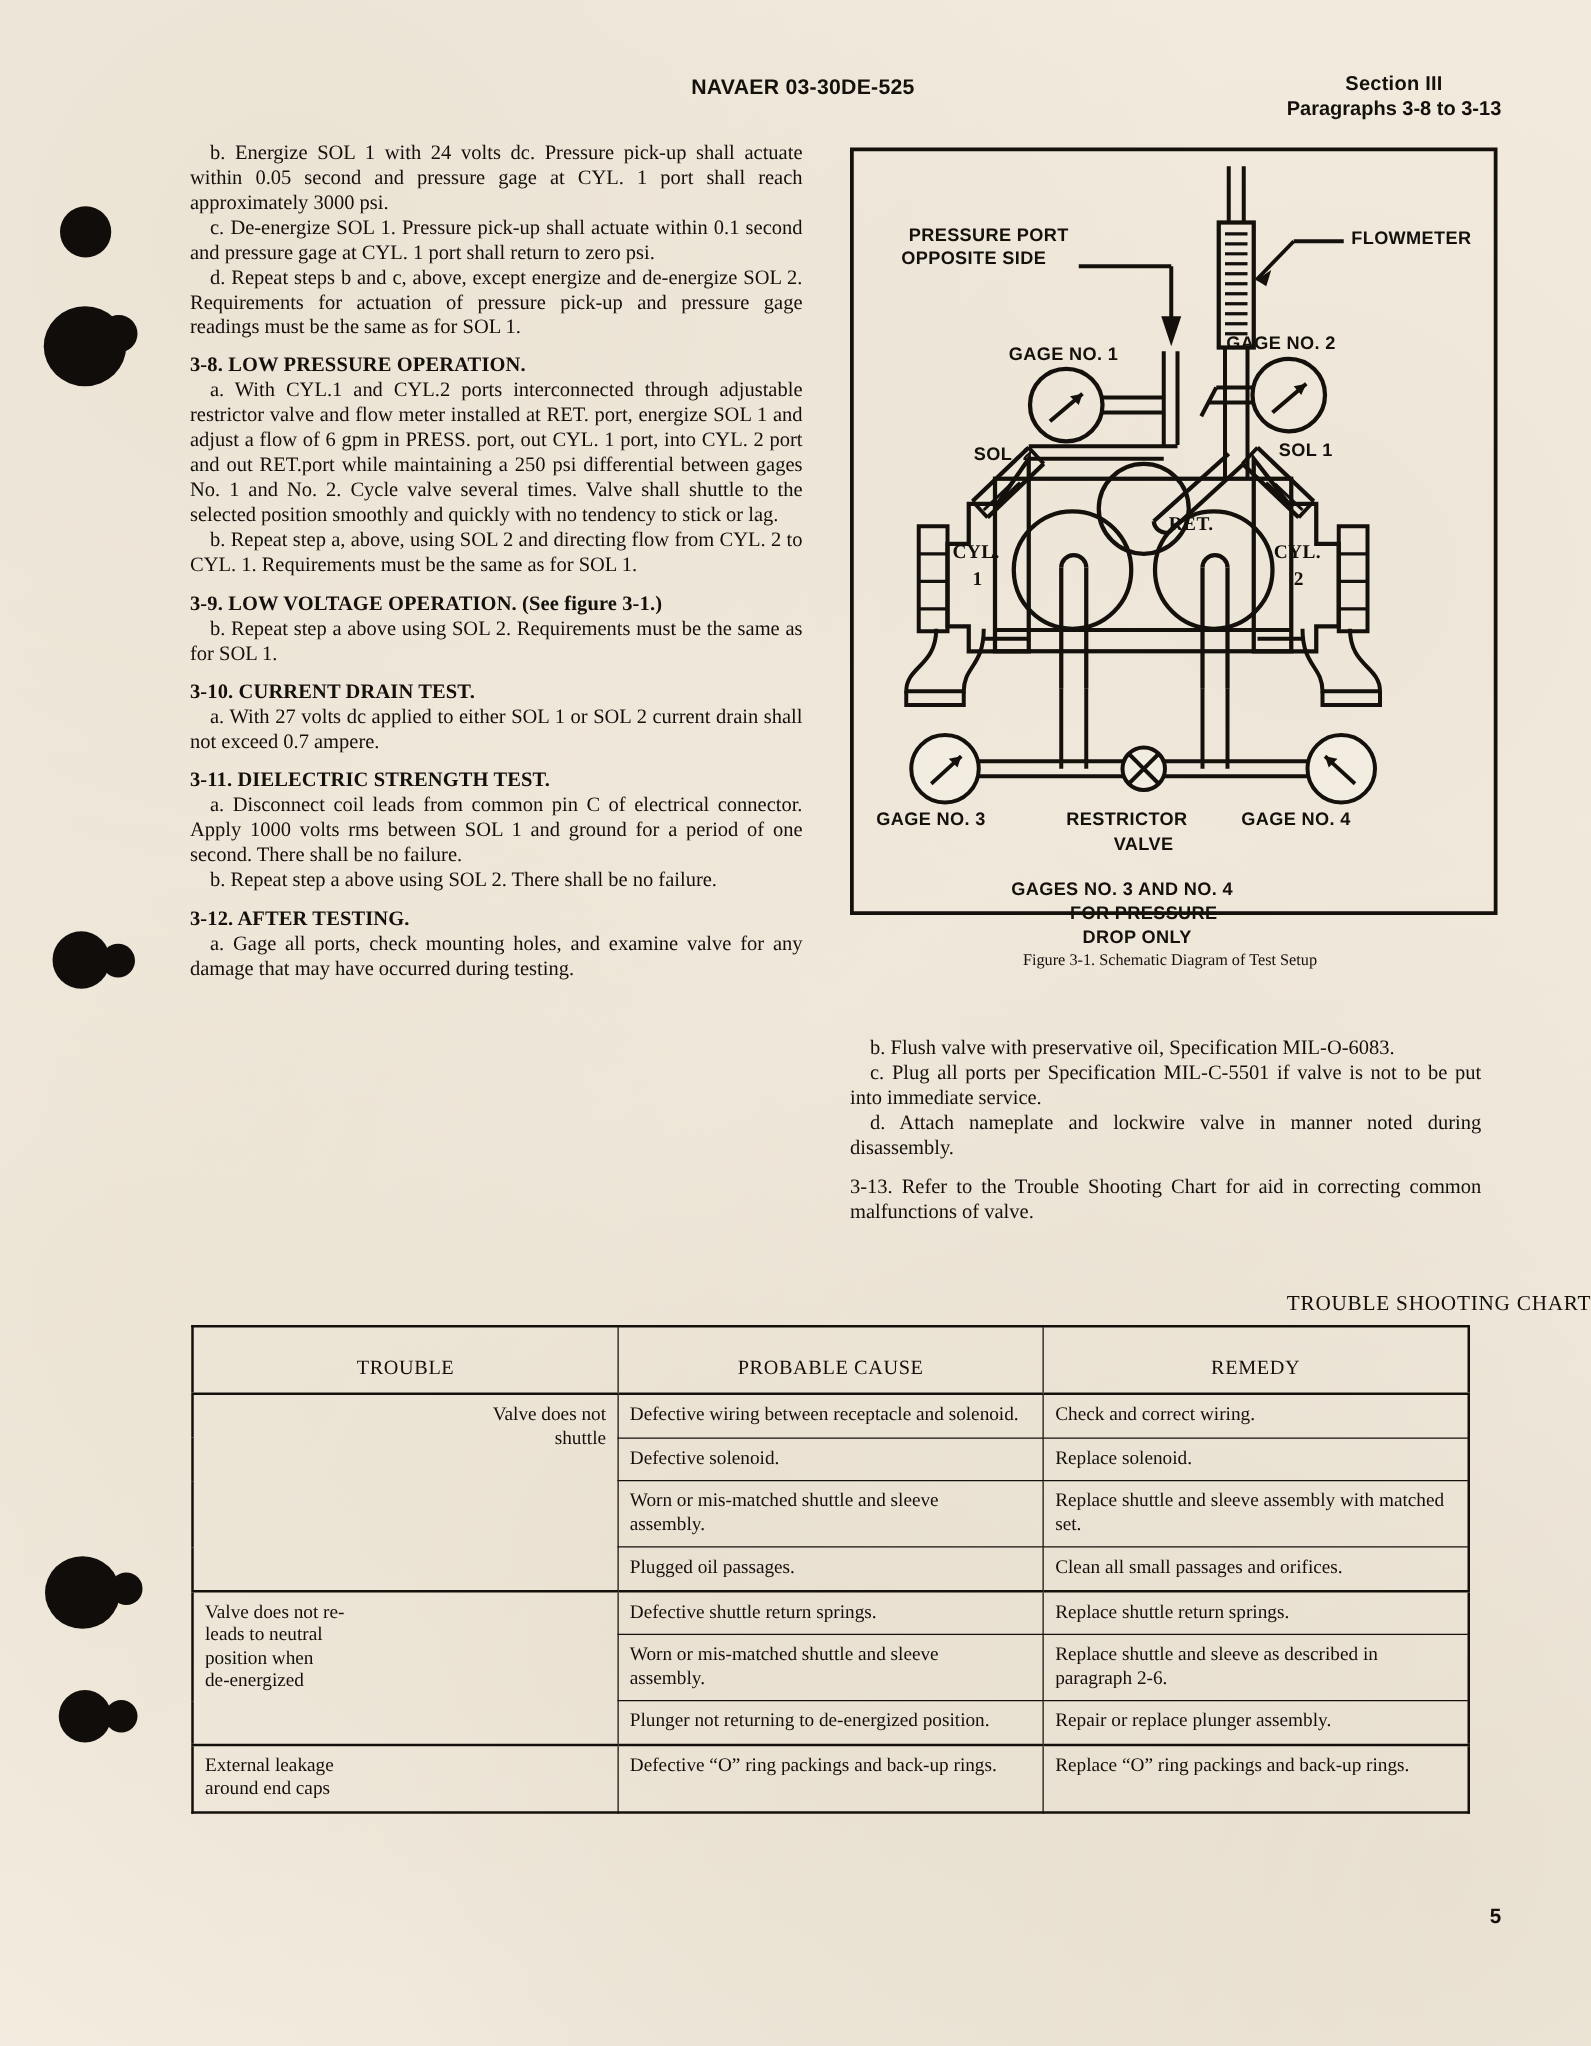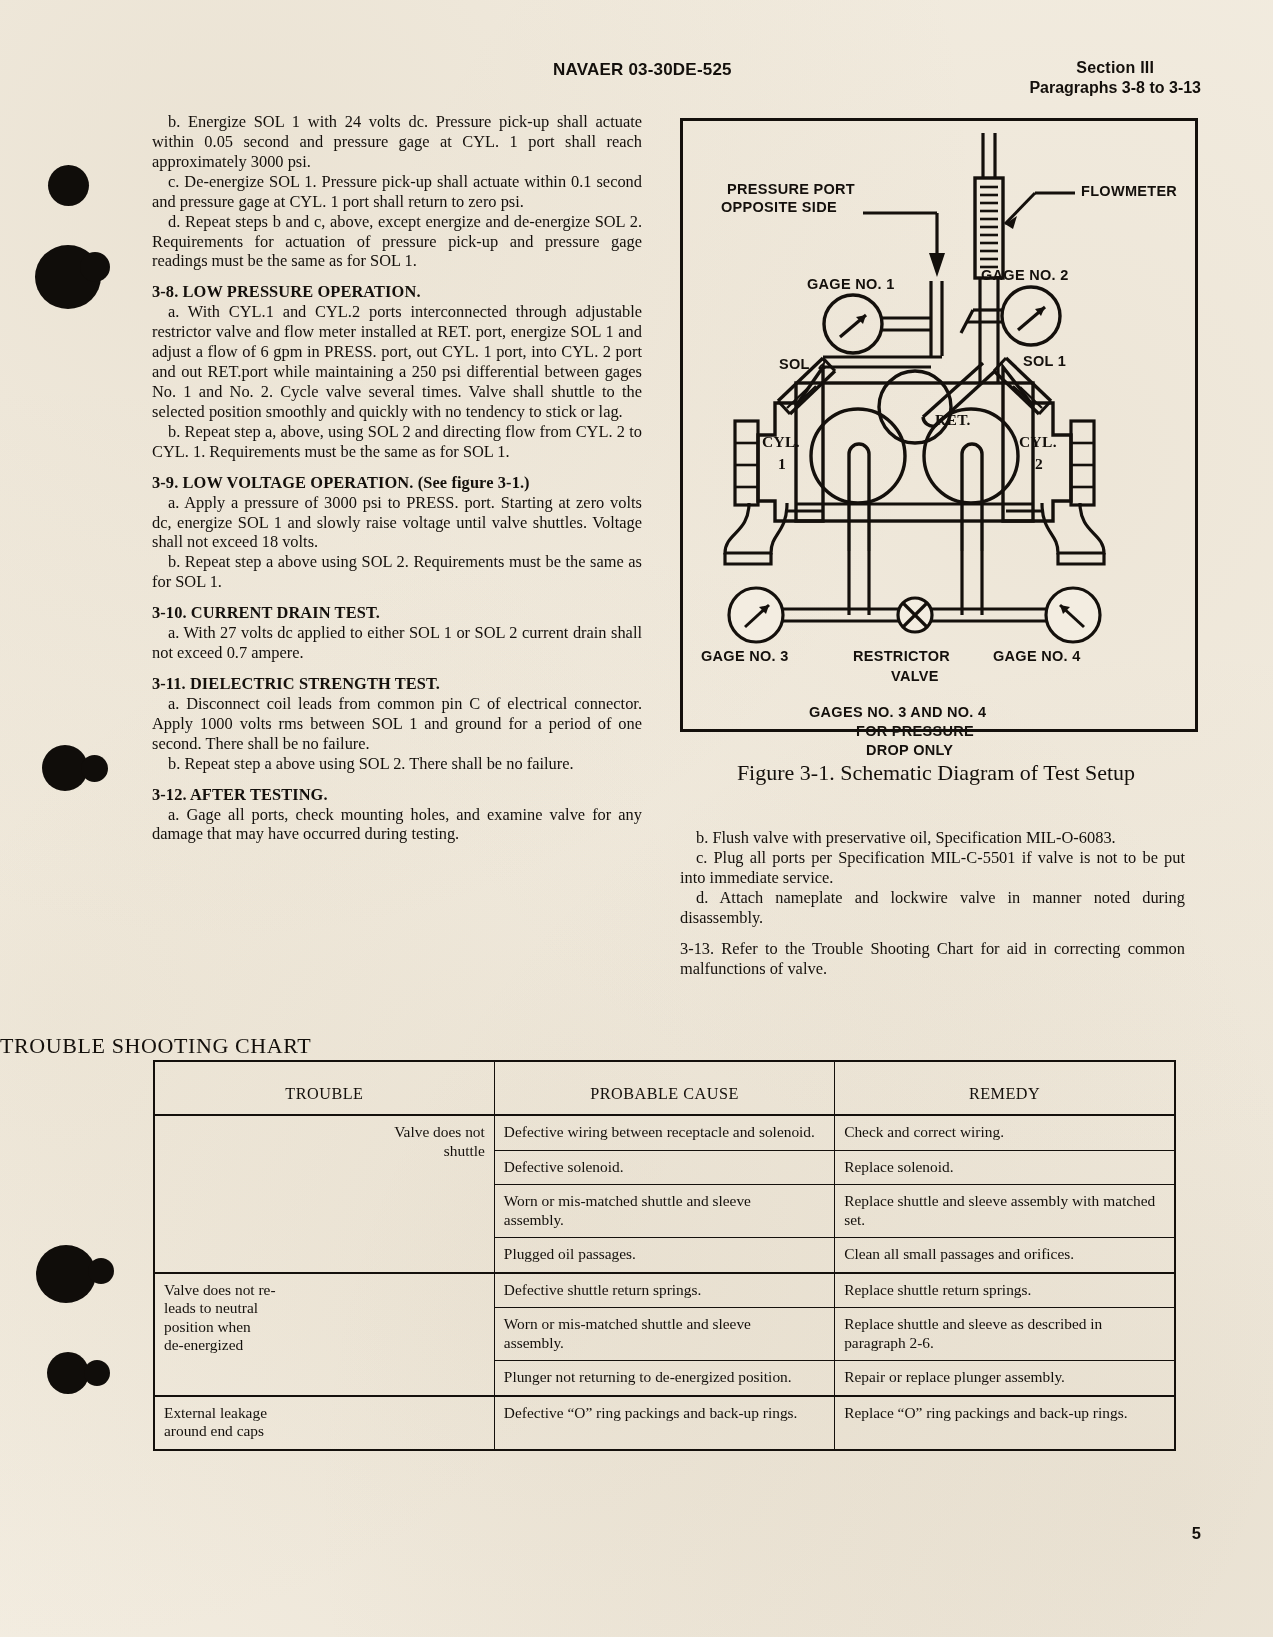--- a/index.html
+++ b/index.html
@@ -53,21 +53,21 @@
   .blk{margin-top:11px !important;}
 
   
   .fig-box{
     position:absolute;left:680px;top:118px;width:512px;height:608px;
     border:3px solid #14100c;
     background:transparent;
   }
   .fig-cap{
     position:absolute;left:680px;top:760px;width:512px;
-    text-align:center;font-size:22px;
+    text-align:center;font-size:13px;
   }
 
   
   .flab{
     position:absolute;
     font-family:"Liberation Sans", sans-serif;
     font-weight:bold;font-size:14.5px;letter-spacing:.3px;
     white-space:pre;
   }
   .flab.serif{font-family:"Liberation Serif", serif;font-weight:bold;font-size:15.5px;}
@@ -76,21 +76,21 @@
   .col-right{
     position:absolute;left:680px;top:828px;width:505px;
     font-size:16.4px;line-height:1.215;
     text-align:justify;
   }
   .col-right p{margin:0;}
 
   
   .tbl-title{
     position:absolute;left:0;right:0;top:1033px;
-    text-align:left;font-size:22px;letter-spacing:.6px;
+    text-align:right;font-size:17px;letter-spacing:.6px;
   }
   table.ts{
     position:absolute;left:153px;top:1060px;width:1023px;
     border-collapse:collapse;
     font-size:15.4px;
     table-layout:fixed;
   }
   table.ts td,table.ts th{
     border:1.6px solid #14100c;
     padding:7px 9px 8px 9px;
@@ -139,21 +139,20 @@
 </div>
 
 <div class="col-left">
   <p class="p-ind">b. Energize SOL 1 with 24 volts dc.  Pressure pick-up shall actuate within 0.05 second and pressure gage at CYL. 1 port shall reach approximately 3000 psi.</p>
   <p class="p-ind">c. De-energize SOL 1.  Pressure pick-up shall actuate within 0.1 second and pressure gage at CYL. 1 port shall return to zero psi.</p>
   <p class="p-ind">d. Repeat steps b and c, above, except energize and de-energize SOL 2.  Requirements for actuation of pressure pick-up and pressure gage readings must be the same as for SOL 1.</p>
   <p class="sec-head blk">3-8. LOW PRESSURE OPERATION.</p>
   <p class="p-ind">a. With CYL.1 and CYL.2 ports interconnected through adjustable restrictor valve and flow meter installed at RET. port, energize SOL 1 and adjust a flow of 6 gpm in PRESS. port, out CYL. 1 port, into CYL. 2 port and out RET.port while maintaining a 250 psi differential between gages No. 1 and No. 2.  Cycle valve several times.  Valve shall shuttle to the selected position smoothly and quickly with no tendency to stick or lag.</p>
   <p class="p-ind">b. Repeat step a, above, using SOL 2 and directing flow from CYL. 2 to CYL. 1.  Requirements must be the same as for SOL 1.</p>
   <p class="sec-head blk">3-9. LOW VOLTAGE OPERATION. (See figure 3-1.)</p>
-  <p class="p-ind">a. Apply a pressure of 3000 psi to PRESS. port. Starting at zero volts dc, energize SOL 1 and slowly raise voltage until valve shuttles.  Voltage shall not exceed 18 volts.</p>
   <p class="p-ind">b. Repeat step a  above using SOL 2.  Requirements must be the same as for SOL 1.</p>
   <p class="sec-head blk">3-10. CURRENT DRAIN TEST.</p>
   <p class="p-ind">a. With 27 volts dc applied to either SOL 1 or SOL 2 current drain shall not exceed 0.7 ampere.</p>
   <p class="sec-head blk">3-11. DIELECTRIC STRENGTH TEST.</p>
   <p class="p-ind">a. Disconnect coil leads from common pin C of electrical connector.  Apply 1000 volts rms between SOL 1 and ground for a period of one second.  There shall be no failure.</p>
   <p class="p-ind">b. Repeat step a  above using SOL 2.  There shall be no failure.</p>
   <p class="sec-head blk">3-12. AFTER TESTING.</p>
   <p class="p-ind">a. Gage all ports, check mounting holes, and examine valve for any damage that may have occurred during testing.</p>
 </div>
 

